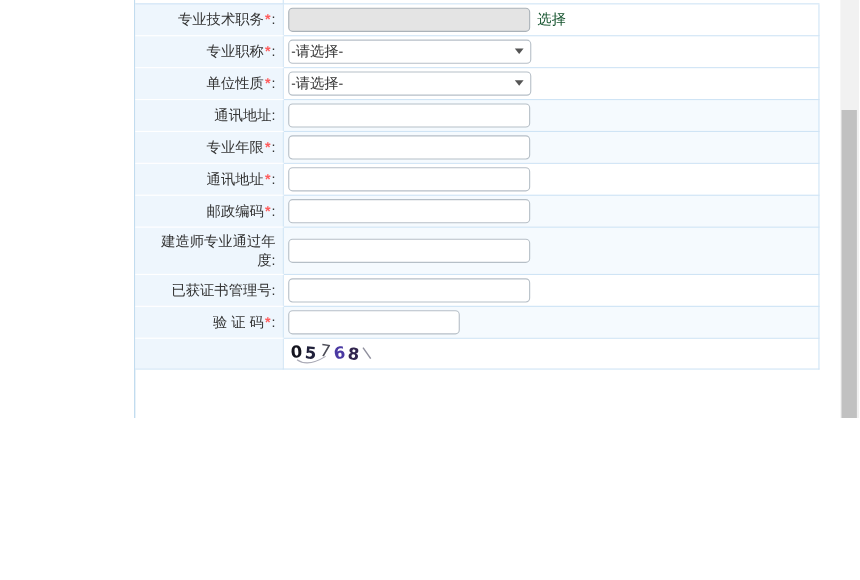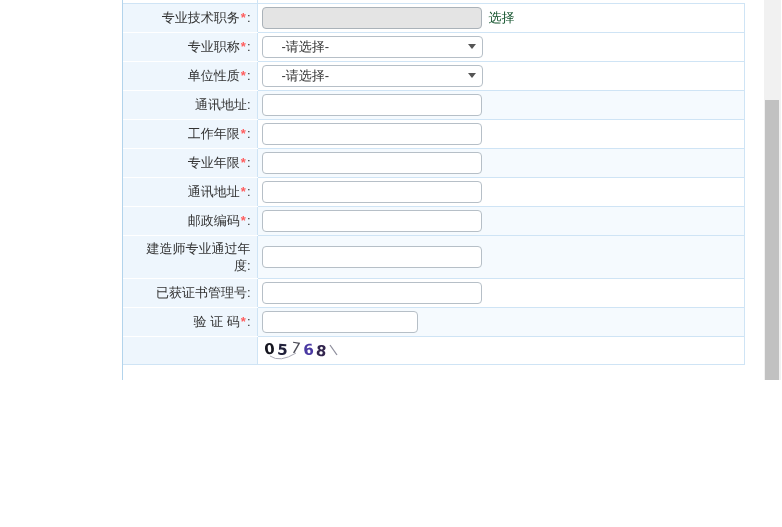--- a/index.html
+++ b/index.html
@@ -35,21 +35,21 @@
     width:220px; height:22px; border:1px solid #b6bfc7; border-radius:4px;
     background:#fff; padding:0 4px; font-size:13px; color:#333; outline:none;
     font-family:inherit; vertical-align:middle;
   }
   input.tb.dis { background:#e4e4e4; border-color:#aab2b9; }
   input.tb.narrow { width:156px; }
 
   .selwrap { position:relative; display:inline-block; width:221px; height:22px; vertical-align:middle; }
   select.sel {
     width:221px; height:22px; border:1px solid #b6bfc7; border-radius:4px;
-    background:#fff; font-size:13px; color:#333; padding:0 19px;
+    background:#fff; font-size:13px; color:#333; padding:0 2px;
     -webkit-appearance:none; -moz-appearance:none; appearance:none;
     font-family:inherit; outline:none;
   }
   .sel-arrow {
     position:absolute; right:7px; top:8px; width:0; height:0; pointer-events:none;
     border-left:4px solid transparent; border-right:4px solid transparent;
     border-top:5px solid #555;
   }
   a.pick-link { color:#14532d; text-decoration:none; margin-left:7px; cursor:pointer; vertical-align:middle; }
 
@@ -116,24 +116,20 @@
           <td class="fld"><span class="selwrap"><select class="sel"><option>-请选择-</option></select><span class="sel-arrow"></span></span></td>
         </tr>
         <tr class="">
           <td class="lbl"><span>单位性质</span><span class="req">*</span><span>:</span></td>
           <td class="fld"><span class="selwrap"><select class="sel"><option>-请选择-</option></select><span class="sel-arrow"></span></span></td>
         </tr>
         <tr class="alt">
           <td class="lbl"><span>通讯地址</span><span>:</span></td>
           <td class="fld"><input type="text" class="tb" style=""></td>
         </tr>
-        <tr class="">
-          <td class="lbl"><span>工作年限</span><span class="req">*</span><span>:</span></td>
-          <td class="fld"><input type="text" class="tb" style=""></td>
-        </tr>
         <tr class="alt">
           <td class="lbl"><span>专业年限</span><span class="req">*</span><span>:</span></td>
           <td class="fld"><input type="text" class="tb" style=""></td>
         </tr>
         <tr class="">
           <td class="lbl"><span>通讯地址</span><span class="req">*</span><span>:</span></td>
           <td class="fld"><input type="text" class="tb" style=""></td>
         </tr>
         <tr class="alt">
           <td class="lbl"><span>邮政编码</span><span class="req">*</span><span>:</span></td>

